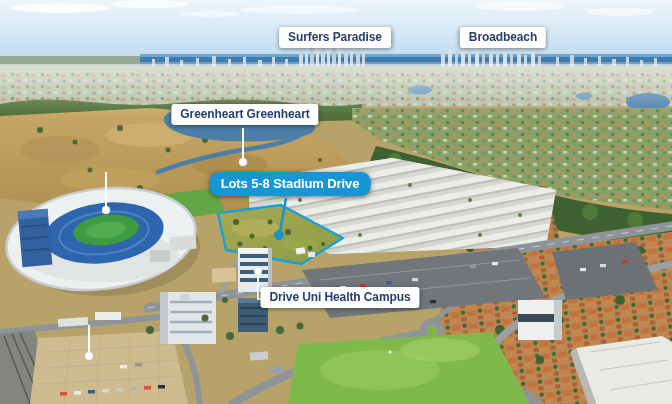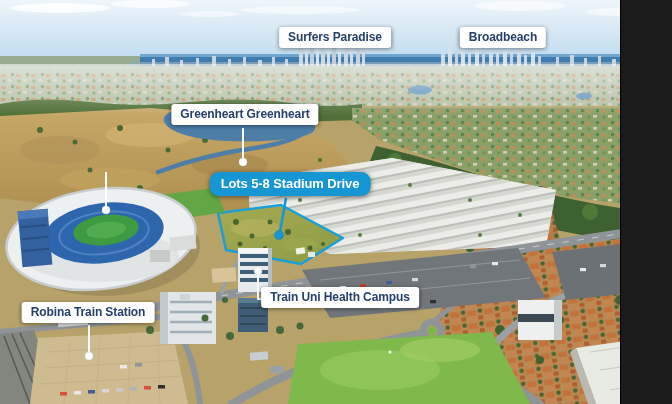--- a/index.html
+++ b/index.html
@@ -1,17 +1,17 @@
 <!DOCTYPE html>
 <html style="--accent-blue: #1697d4; --site-outline-blue: #1b9fd8; --label-background: #ffffff; --label-text: #26406b;"><head>
 <meta charset="utf-8">
 <style>
   html,body{margin:0;padding:0;background:#1b1b1b;}
   .stage{
-    position:relative;width:620px;height:404px;overflow:hidden;
+    position:relative;width:672px;height:404px;overflow:hidden;
     font-family:"Liberation Sans",sans-serif;
     box-shadow:0 0 0 1px #000;
   }
   .stage svg{position:absolute;inset:0;display:block;}
   .lbl{
     position:absolute;transform:translateX(-50%);white-space:nowrap;
     background:var(--label-background,#fff);
     color:var(--label-text,#26406b);
     font-size:12px;font-weight:700;line-height:1.25;
     padding:3px 9px;border-radius:3px;
@@ -396,16 +396,15 @@
     </g>
     <path d="M286,198 L280,232" style="stroke:var(--accent-blue,#1697d4)" stroke-width="2.5" fill="none"></path>
     <circle cx="279" cy="235" r="4.5" style="fill:var(--accent-blue,#1697d4)" stroke="#0e7fb4" stroke-width=".5"></circle>
   </g>
 </svg>
 
 <div class="lbl" style="left:335px;top:27px"><span>Surfers Paradise</span></div>
 <div class="lbl" style="left:503px;top:27px"><span>Broadbeach</span></div>
 <div class="lbl" style="left:245px;top:104px"><span>Greenheart Greenheart</span></div>
 <div class="lbl highlight" style="left:290px;top:172px"><span>Lots 5-8 Stadium Drive</span></div>
-<div class="lbl" style="left:340px;top:287px"><span>Train Uni Health Campus</span></div>
-<div class="lbl" style="left:88px;top:302px"><span>Robina Train Station</span></div>
+<div class="lbl" style="left:340px;top:287px"><span>Drive Uni Health Campus</span></div>
 
 </div>
 
 </body></html>

